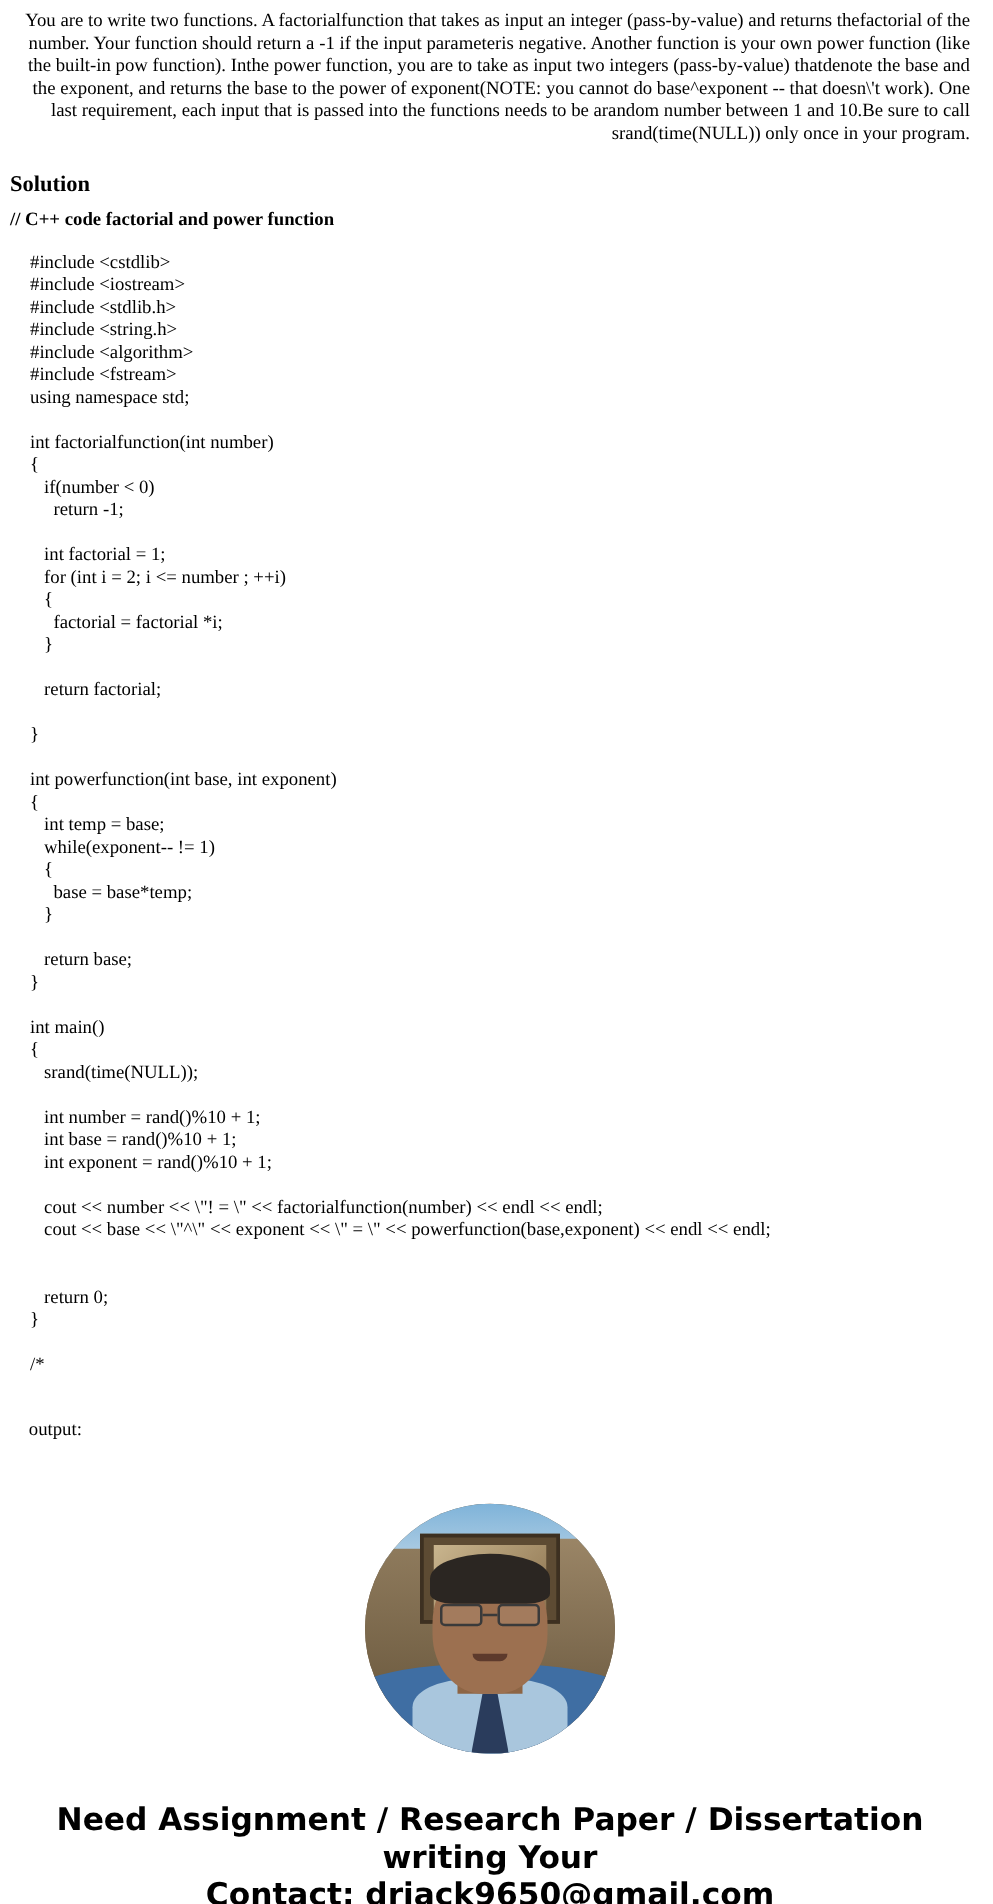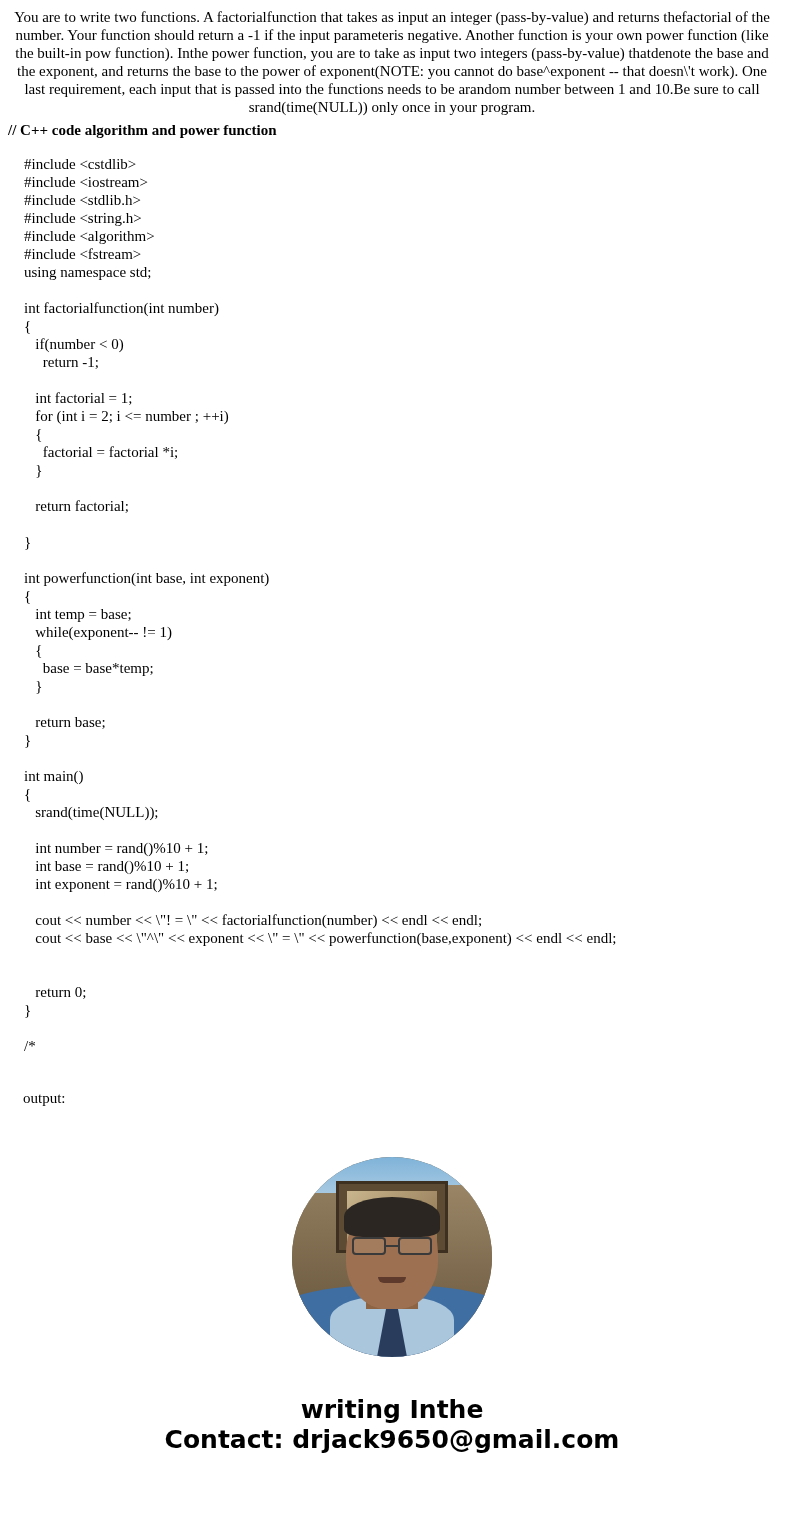--- a/index.html
+++ b/index.html
@@ -15,21 +15,21 @@
     position: relative;
   }
   .page {
     width: 794px;
     box-sizing: border-box;
     padding: 8px 18px 0 8px;
   }
   .question {
     font-size: 15px;
     line-height: 1.2;
-    text-align: center;
+    text-align: right;
     margin: 0 0 6px 0;
   }
   h2.solution-heading {
     font-size: 18px;
     font-weight: bold;
     margin: 22px 0 10px 0;
     line-height: 1.1;
   }
   .code-comment {
     font-size: 15px;
@@ -198,22 +198,23 @@
     display: block;
   }
 </style>
 </head>
 <body>
 
 <div class="page">
 
   <p class="question">You are to write two functions. A factorialfunction that takes as input an integer (pass-by-value) and returns thefactorial of the number. Your function should return a -1 if the input parameteris negative. Another function is your own power function (like the built-in pow function). Inthe power function, you are to take as input two integers (pass-by-value) thatdenote the base and the exponent, and returns the base to the power of exponent(NOTE: you cannot do base^exponent -- that doesn\'t work). One last requirement, each input that is passed into the functions needs to be arandom number between 1 and 10.Be sure to call srand(time(NULL)) only once in your program.</p>
 
-
-  <div class="code-comment">// C++ code algorithm and power function</div>
+  <h2 class="solution-heading">Solution</h2>
+
+  <div class="code-comment">// C++ code factorial and power function</div>
 
   <div class="code-block"><div class="code-line">#include &lt;cstdlib&gt;</div><div class="code-line">#include &lt;iostream&gt;</div><div class="code-line">#include &lt;stdlib.h&gt;</div><div class="code-line">#include &lt;string.h&gt;</div><div class="code-line">#include &lt;algorithm&gt;</div><div class="code-line">#include &lt;fstream&gt;</div><div class="code-line">using namespace std;</div><div class="code-line">&nbsp;</div><div class="code-line">int factorialfunction(int number)</div><div class="code-line">{</div><div class="code-line">   if(number &lt; 0)</div><div class="code-line">     return -1;</div><div class="code-line">&nbsp;</div><div class="code-line">   int factorial = 1;</div><div class="code-line">   for (int i = 2; i &lt;= number ; ++i)</div><div class="code-line">   {</div><div class="code-line">     factorial = factorial *i;</div><div class="code-line">   }</div><div class="code-line">&nbsp;</div><div class="code-line">   return factorial;</div><div class="code-line">&nbsp;</div><div class="code-line">}</div><div class="code-line">&nbsp;</div><div class="code-line">int powerfunction(int base, int exponent)</div><div class="code-line">{</div><div class="code-line">   int temp = base;</div><div class="code-line">   while(exponent-- != 1)</div><div class="code-line">   {</div><div class="code-line">     base = base*temp;</div><div class="code-line">   }</div><div class="code-line">&nbsp;</div><div class="code-line">   return base;</div><div class="code-line">}</div><div class="code-line">&nbsp;</div><div class="code-line">int main()</div><div class="code-line">{</div><div class="code-line">   srand(time(NULL));</div><div class="code-line">&nbsp;</div><div class="code-line">   int number = rand()%10 + 1;</div><div class="code-line">   int base = rand()%10 + 1;</div><div class="code-line">   int exponent = rand()%10 + 1;</div><div class="code-line">&nbsp;</div><div class="code-line">   cout &lt;&lt; number &lt;&lt; \"! = \" &lt;&lt; factorialfunction(number) &lt;&lt; endl &lt;&lt; endl;</div><div class="code-line">   cout &lt;&lt; base &lt;&lt; \"^\" &lt;&lt; exponent &lt;&lt; \" = \" &lt;&lt; powerfunction(base,exponent) &lt;&lt; endl &lt;&lt; endl;</div><div class="code-line">&nbsp;</div><div class="code-line">&nbsp;</div><div class="code-line">   return 0;</div><div class="code-line">}</div><div class="code-line">&nbsp;</div><div class="code-line">/*</div></div>
 
   <div class="output-line">
     <span class="output-label">output</span><span>:</span>
   </div>
 
   <div class="portrait-wrap">
     <div class="portrait">
       <div class="p-sky"></div>
@@ -229,17 +230,18 @@
       <div class="p-head"></div>
       <div class="p-hair"></div>
       <div class="p-glass p-glassL"></div>
       <div class="p-glass p-glassR"></div>
       <div class="p-bridge"></div>
       <div class="p-mouth"></div>
     </div>
   </div>
 
   <div class="footer">
-    <span class="line2">writing Inthe</span>
+    <span>Need Assignment / Research Paper / Dissertation</span>
+    <span class="line2">writing Your</span>
     <span class="line2">Contact: drjack9650@gmail.com</span>
   </div>
 
 </div>
 
 </body></html>

